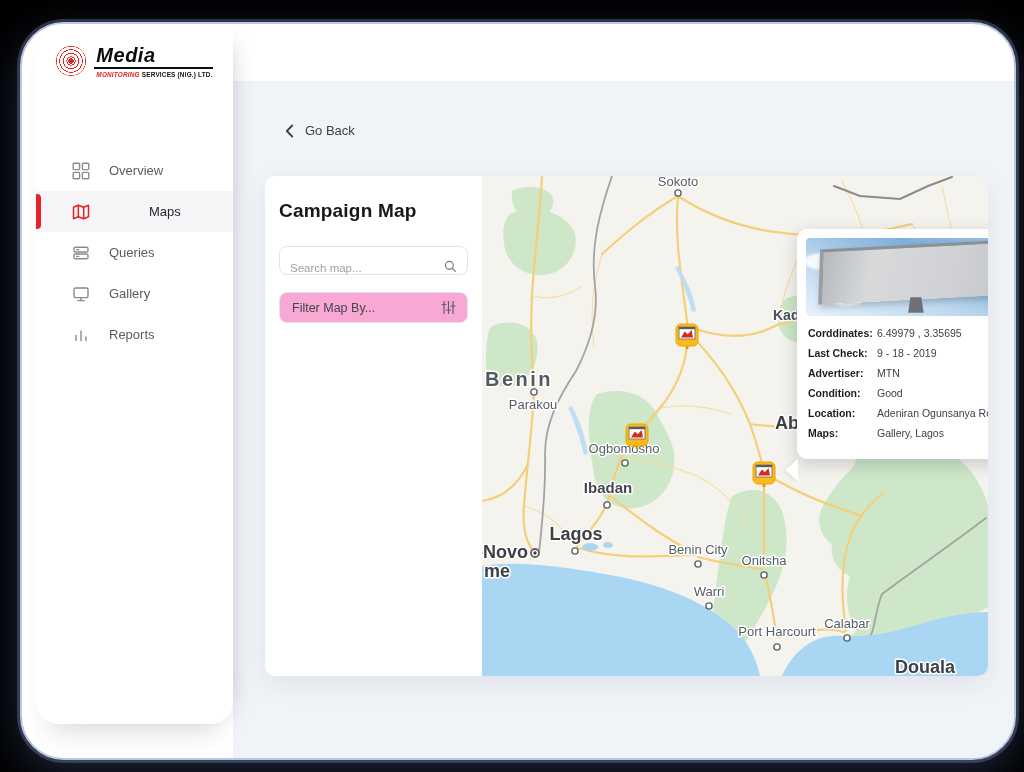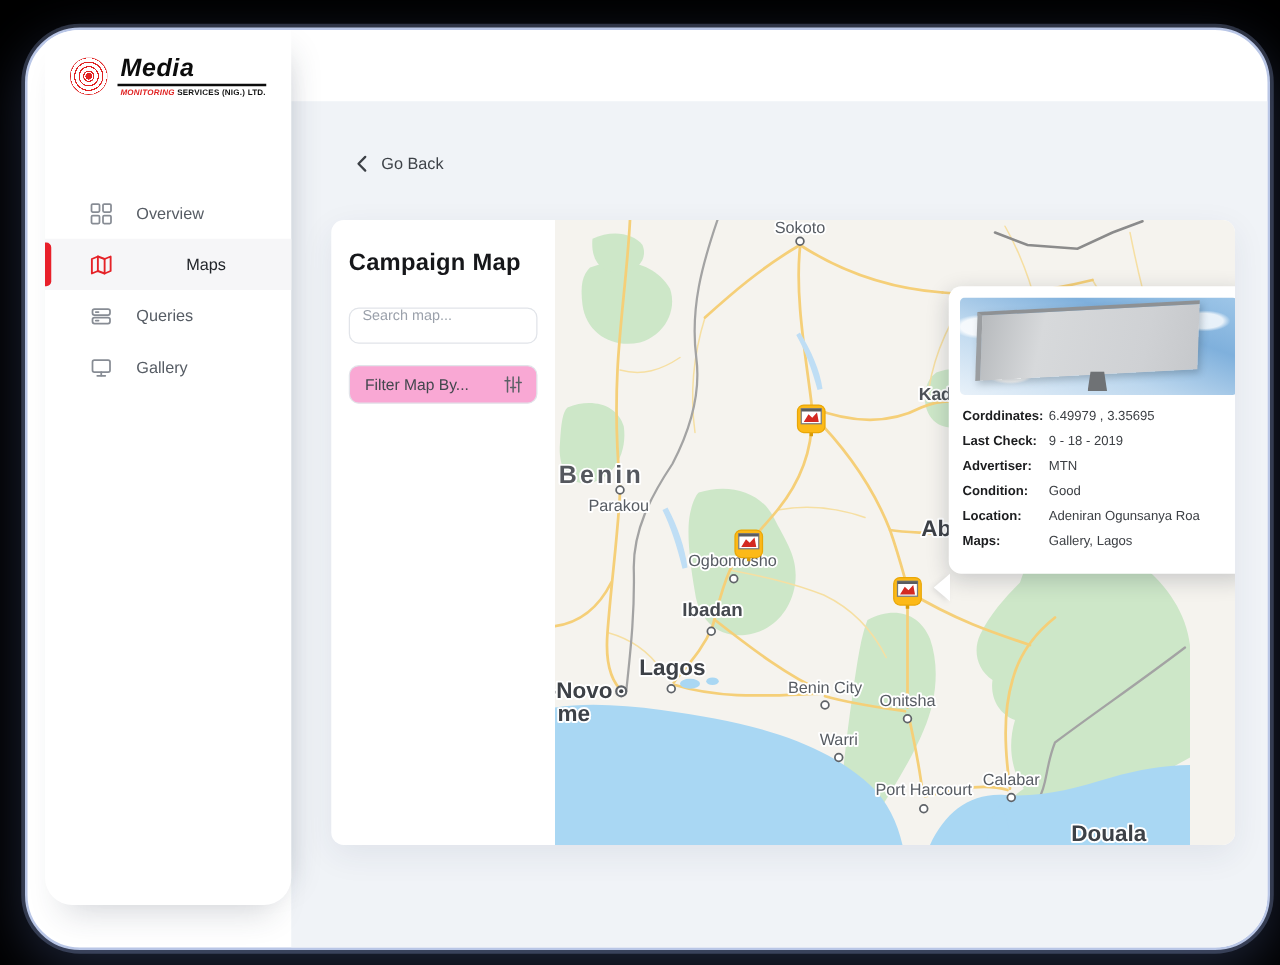--- a/index.html
+++ b/index.html
@@ -42,24 +42,24 @@
   .nav-item.active .abar { position:absolute; left:0; top:3px; width:5px; height:35px; background:#e8202a; border-radius:0 4px 4px 0; }
   .nav-ico { width:18px; height:18px; flex:0 0 18px; }
 
   
   .go-back { position:absolute; left:263px; top:99px; display:flex; align-items:center; gap:11px; cursor:pointer; z-index:3; }
   .go-back-label { font-size:13px; color:#3d4248; }
 
   
   .panel { position:absolute; left:243px; top:152px; width:723px; height:500px; background:#fff;
     border-radius:10px; box-shadow:0 8px 26px rgba(40,55,90,.08); display:flex; z-index:4; }
-  .panel-left { width:179px; padding:24px 14px 0 14px; }
+  .panel-left { width:217px; padding:24px 14px 0 14px; }
   .panel-title { font-size:19px; font-weight:bold; color:#16171a; letter-spacing:.2px; }
   .search-box { margin-top:24px; height:29px; border:1px solid #e1e4e9; border-radius:8px;
-    display:flex; align-items:flex-start; padding:0 10px; background:#fff; }
+    display:flex; align-items:flex-end; padding:0 10px; background:#fff; }
   .search-box input { flex:1; border:0; outline:0; font-size:11.5px; color:#3c4046; font-family:"Liberation Sans",sans-serif; background:transparent; }
   .search-box input::placeholder { color:#9ba1ab; }
   .filter-box { margin-top:17px; height:31px; border:1px solid #e1e4e9; border-radius:8px;
     display:flex; align-items:center; justify-content:space-between; padding:0 11px 0 12px; cursor:pointer; background:#f9a8d4; }
   .filter-label { font-size:12.5px; color:#43474e; }
 
   
   .map { position:relative; flex:1; overflow:hidden; border-radius:0 10px 10px 0; background:#f5f3ee; }
   .map svg { position:absolute; left:0; top:0; }
   text.mlabel { paint-order:stroke; stroke:#fff; stroke-width:3px; stroke-linejoin:round; fill:#575c63; font-family:"Liberation Sans",sans-serif; }
@@ -140,20 +140,28 @@
         </svg>
         <span class="nav-label">Queries</span>
       </li>
       <li class="nav-item">
         <svg class="nav-ico" viewBox="0 0 18 18">
           <rect class="stroke-ico" x="2" y="3" width="14" height="9.6" rx="1.5"></rect>
           <line class="stroke-ico" x1="9" y1="12.6" x2="9" y2="15.4"></line>
           <line class="stroke-ico" x1="5.8" y1="15.6" x2="12.2" y2="15.6"></line>
         </svg>
         <span class="nav-label">Gallery</span>
+      </li>
+      <li class="nav-item">
+        <svg class="nav-ico" viewBox="0 0 18 18">
+          <line class="stroke-ico" x1="4" y1="14.5" x2="4" y2="9.5"></line>
+          <line class="stroke-ico" x1="9" y1="14.5" x2="9" y2="5"></line>
+          <line class="stroke-ico" x1="14" y1="14.5" x2="14" y2="11"></line>
+        </svg>
+        <span class="nav-label">Reports</span>
       </li>
     </ul>
   </aside>
 
   <div class="go-back">
     <svg width="9" height="14" viewBox="0 0 9 14">
       <polyline points="7.2,1.5 1.8,7 7.2,12.5" fill="none" stroke="#3c4046" stroke-width="1.8" stroke-linecap="round" stroke-linejoin="round"></polyline>
     </svg>
     <span class="go-back-label">Go Back</span>
   </div>

